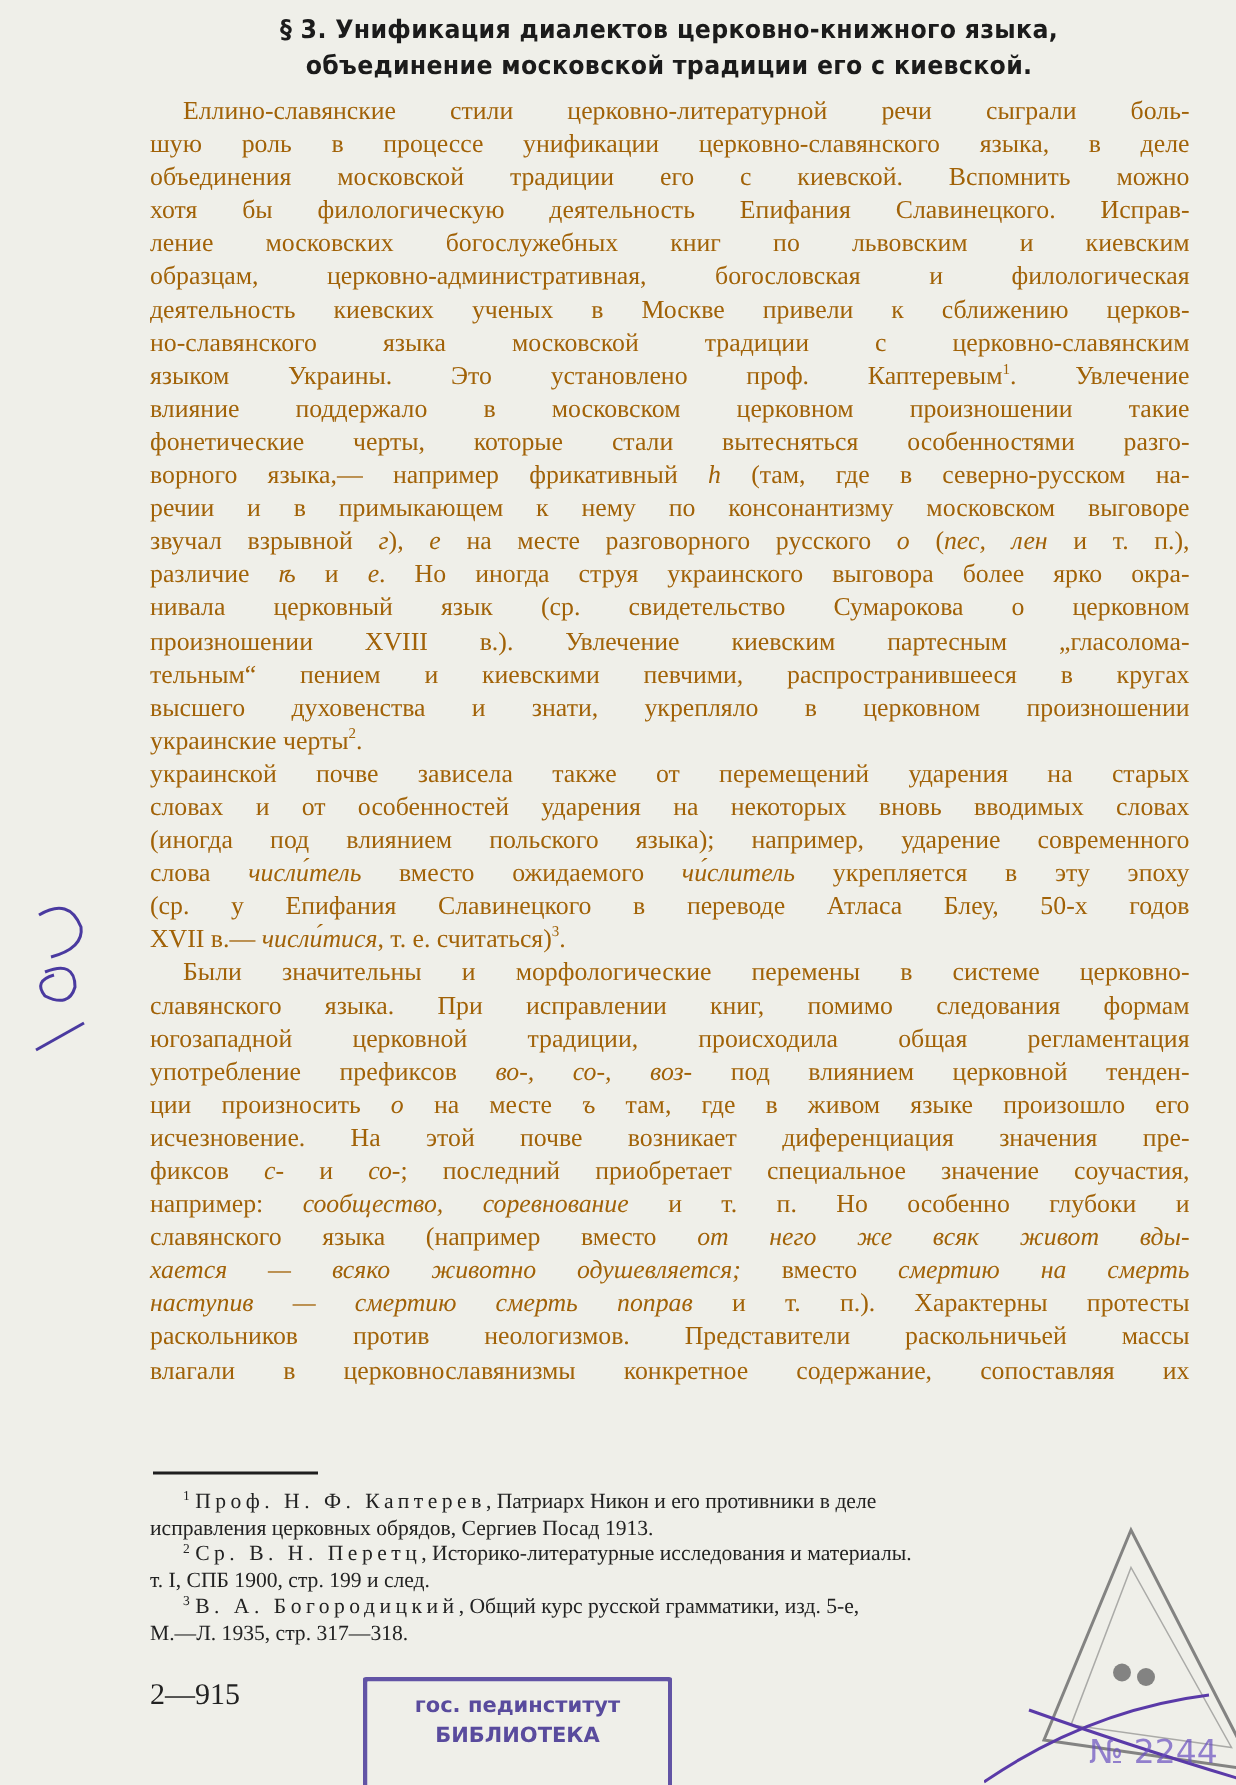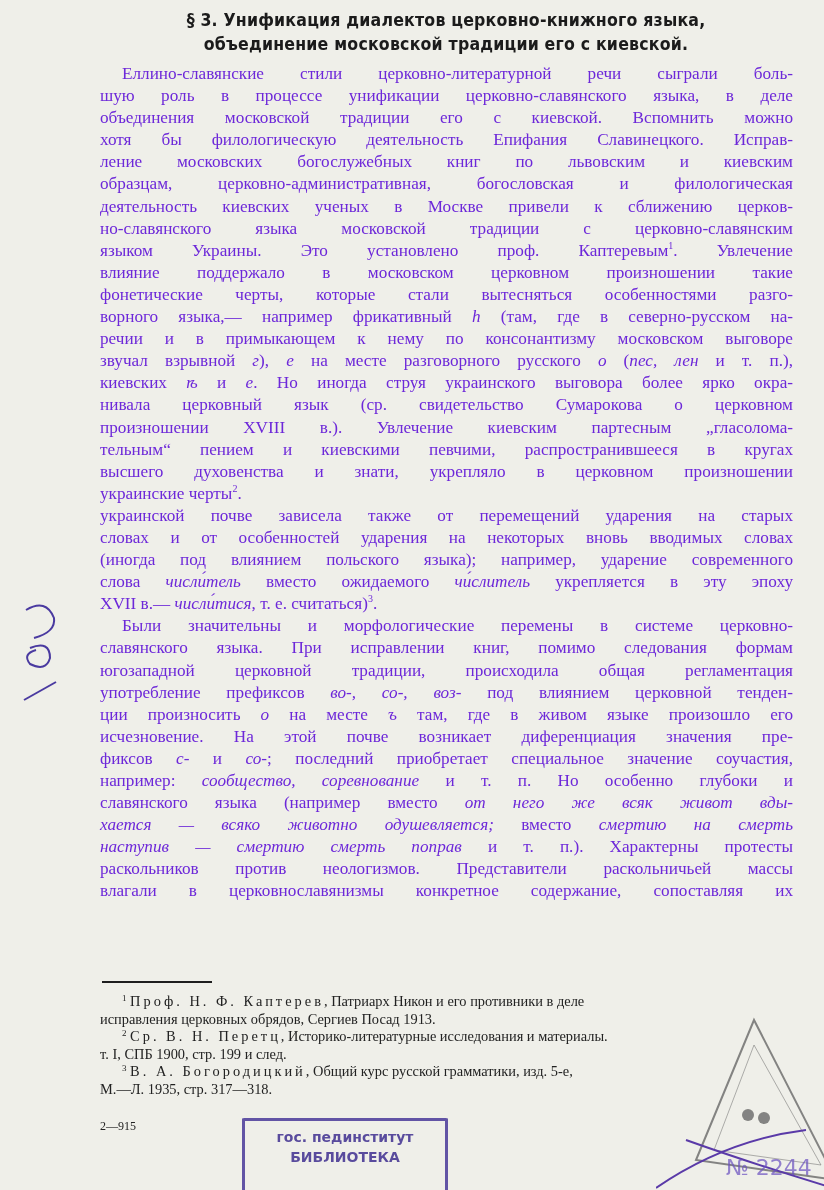--- a/index.html
+++ b/index.html
@@ -15,39 +15,39 @@
       position: absolute; left: 100px; top: 8px; width: 660px;
       text-align: center;
       font-family: "DejaVu Sans", "Liberation Sans", sans-serif;
       font-weight: bold; font-size: 17px; line-height: 24px;
       letter-spacing: 0.2px; color: #1b1b1b;
       transform: scaleX(0.93); transform-origin: center top;
     }
     .body-text {
       position: absolute; left: 84px; top: 63px; width: 693px;
       font-size: 17.2px; line-height: 22.1px;
-      text-align: justify; color: #6d28d9;
+      text-align: justify; color: #a16207;
     }
     .body-text .line { display: block; white-space: nowrap; height: 22.1px; text-align-last: justify; text-align: justify; }
     .body-text .line.last { text-align-last: left; }
     .body-text .line.indent { padding-left: 22px; }
     .body-text i { font-style: italic; }
     .body-text sup { font-size: 10px; vertical-align: 7px; line-height: 0; }
     .rule { position: absolute; left: 86px; top: 981px; width: 110px; height: 2px; background: #1e1e1e; }
     .notes {
       position: absolute; left: 84px; top: 993px; width: 693px;
       font-size: 14.4px; line-height: 17.6px; color: #222;
     }
     .notes .line { display: block; white-space: nowrap; height: 17.6px; }
     .notes .line.indent { padding-left: 22px; }
     .notes .spaced { letter-spacing: 3px; }
     .notes sup { font-size: 9px; vertical-align: 5px; line-height: 0; }
     .sig {
       position: absolute; left: 84px; top: 1119px;
-      font-size: 12px; color: #222;
+      font-size: 20px; color: #222;
     }
     .stamp-rect {
       position: absolute; left: 226px; top: 1118px; width: 200px; height: 90px;
       border: 3px solid #4a3a9a; border-bottom: none; border-radius: 2px;
       color: #3f2f90;
       font-family: "DejaVu Sans", sans-serif; font-weight: bold;
       text-align: center; font-size: 14px; line-height: 20px; padding-top: 6px;
       opacity: 0.85;
     }
     .stamp-tri { position: absolute; left: 640px; top: 990px; width: 184px; height: 200px; }
@@ -71,31 +71,32 @@
     <span class="line">ление  московских  богослужебных  книг   по  львовским  и  киевским</span>
     <span class="line">образцам,  церковно-административная,  богословская  и  филологическая</span>
     <span class="line">деятельность киевских ученых в Москве привели к сближению церков-</span>
     <span class="line">но-славянского  языка  московской  традиции  с  церковно-славянским</span>
     <span class="line"><span>языком  Украины.  Это  установлено  проф.  Каптеревым</span><sup>1</sup><span>. Увлечение</span></span>
     <span class="line">влияние  поддержало  в  московском  церковном  произношении  такие</span>
     <span class="line">фонетические  черты,  которые  стали  вытесняться  особенностями разго-</span>
     <span class="line"><span>ворного языка,— например фрикативный</span> <i>h</i><span> (там, где  в северно-русском на-</span></span>
     <span class="line">речии и в примыкающем  к нему по  консонантизму  московском  выговоре</span>
     <span class="line"><span>звучал взрывной</span> <i>г</i><span>),</span> <i>е</i><span> на месте разговорного русского </span><i>о</i><span> (</span><i>пес,  лен</i><span> и т. п.),</span></span>
-    <span class="line"><span>киевских</span> <i>ѣ</i><span> и </span><i>е</i><span>. Но  иногда  струя украинского выговора более ярко окра-</span></span>
+    <span class="line"><span>различие</span> <i>ѣ</i><span> и </span><i>е</i><span>. Но  иногда  струя украинского выговора более ярко окра-</span></span>
     <span class="line">нивала церковный язык  (ср.  свидетельство  Сумарокова  о  церковном</span>
     <span class="line">произношении  XVIII  в.).  Увлечение  киевским  партесным  „гласолома-</span>
     <span class="line">тельным“  пением  и  киевскими  певчими,  распространившееся  в кругах</span>
     <span class="line">высшего  духовенства  и  знати,  укрепляло  в  церковном  произношении</span>
     <span class="line last"><span>украинские  черты</span><sup>2</sup>.</span>
 
     <span class="line">украинской  почве  зависела  также от перемещений ударения на старых</span>
     <span class="line">словах и от особенностей  ударения на  некоторых  вновь вводимых словах</span>
     <span class="line">(иногда под влиянием польского языка); например,  ударение современного</span>
     <span class="line"><span>слова </span><i>числи́тель</i><span> вместо ожидаемого  </span><i>чи́слитель</i><span>  укрепляется  в эту эпоху</span></span>
+    <span class="line">(ср.  у  Епифания  Славинецкого  в  переводе  Атласа  Блеу,  50-х  годов</span>
     <span class="line last"><span>XVII  в.— </span><i>числи́тися</i><span>, т. е. считаться)</span><sup>3</sup>.</span>
 
     <span class="line indent">Были значительны и морфологические перемены в системе церковно-</span>
     <span class="line">славянского  языка.  При  исправлении  книг,  помимо следования формам</span>
     <span class="line">югозападной   церковной  традиции,  происходила  общая  регламентация</span>
     <span class="line"><span>употребление префиксов </span><i>во-,  со-,  воз-</i><span>  под влиянием  церковной  тенден-</span></span>
     <span class="line"><span>ции произносить </span><i>о</i><span> на месте </span><i>ъ</i><span> там,  где в живом языке  произошло его</span></span>
     <span class="line">исчезновение.  На  этой  почве  возникает  диференциация  значения  пре-</span>
     <span class="line"><span>фиксов </span><i>с-</i><span> и </span><i>со-</i><span>; последний приобретает специальное значение соучастия,</span></span>
     <span class="line"><span>например: </span><i>сообщество,  соревнование</i><span>  и  т.  п.  Но  особенно  глубоки  и</span></span>

